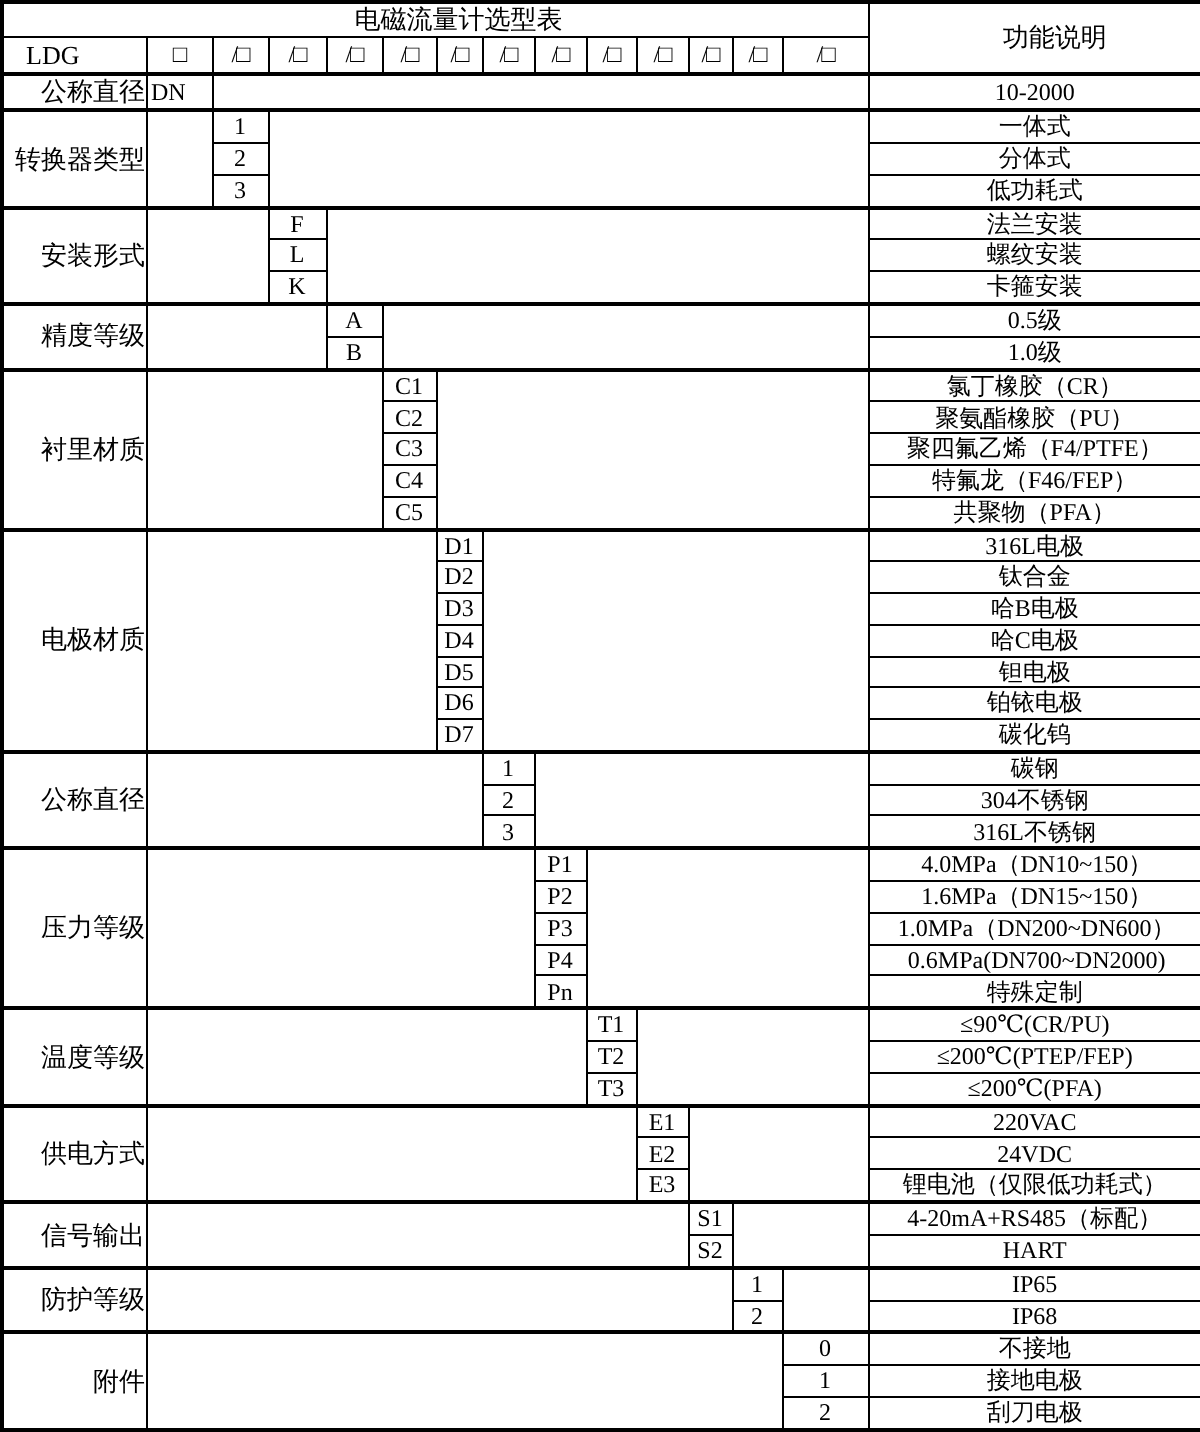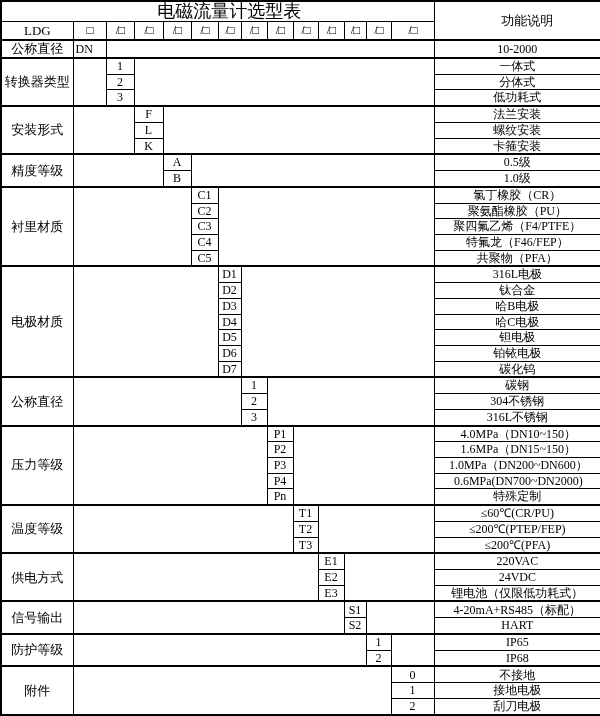--- a/index.html
+++ b/index.html
@@ -19,28 +19,28 @@
     margin:0;
     text-align:center;
     vertical-align:middle;
     font-size:13px;
     line-height:1.05;
     overflow:hidden;
     white-space:nowrap;
   }
   .title-row td{height:16px;}
   .ldg-row td{height:17px;}
-  .title-cell{font-size:18px;padding-left:23px;}
+  .title-cell{font-size:13px;padding-left:23px;}
   .desc-header-cell{font-size:13px;padding-left:20px;}
-  .model-cell{text-align:left;padding-left:22px;}
+  .model-cell{text-align:left;padding-left:11px;}
   .box-cell{font-size:12px;letter-spacing:-1px;}
-  .label-cell{font-size:13px;}
+  .label-cell{font-size:13px;text-align:right;}
   .code-cell{font-size:12px;}
   .code-cell.left{text-align:left;padding-left:2px;}
-  .desc-cell{font-size:12px;font-family:Liberation Serif, serif;}
+  .desc-cell{font-size:12px;}
   .desc-cell.left{text-align:center;padding-left:2px;}
   .spacer-cell{background:#fff;}
   tr.block-start td{border-top:2px solid #000;}
 </style>
 </head>
 <body>
 
 <table>
   <colgroup>
     <col style="width:72px">
@@ -219,21 +219,21 @@
       </tr>
       <tr>
         <td class="code-cell">Pn</td>
         <td class="desc-cell">特殊定制</td>
       </tr>
       <tr class="block-start">
         <td rowspan="3" class="label-cell">温度等级</td>
         <td rowspan="3" colspan="8" class="spacer-cell"></td>
         <td class="code-cell">T1</td>
         <td rowspan="3" colspan="4" class="spacer-cell"></td>
-        <td class="desc-cell">≤60℃(CR/PU)</td>
+        <td class="desc-cell">≤90℃(CR/PU)</td>
       </tr>
       <tr>
         <td class="code-cell">T2</td>
         <td class="desc-cell">≤200℃(PTEP/FEP)</td>
       </tr>
       <tr>
         <td class="code-cell">T3</td>
         <td class="desc-cell">≤200℃(PFA)</td>
       </tr>
       <tr class="block-start">

